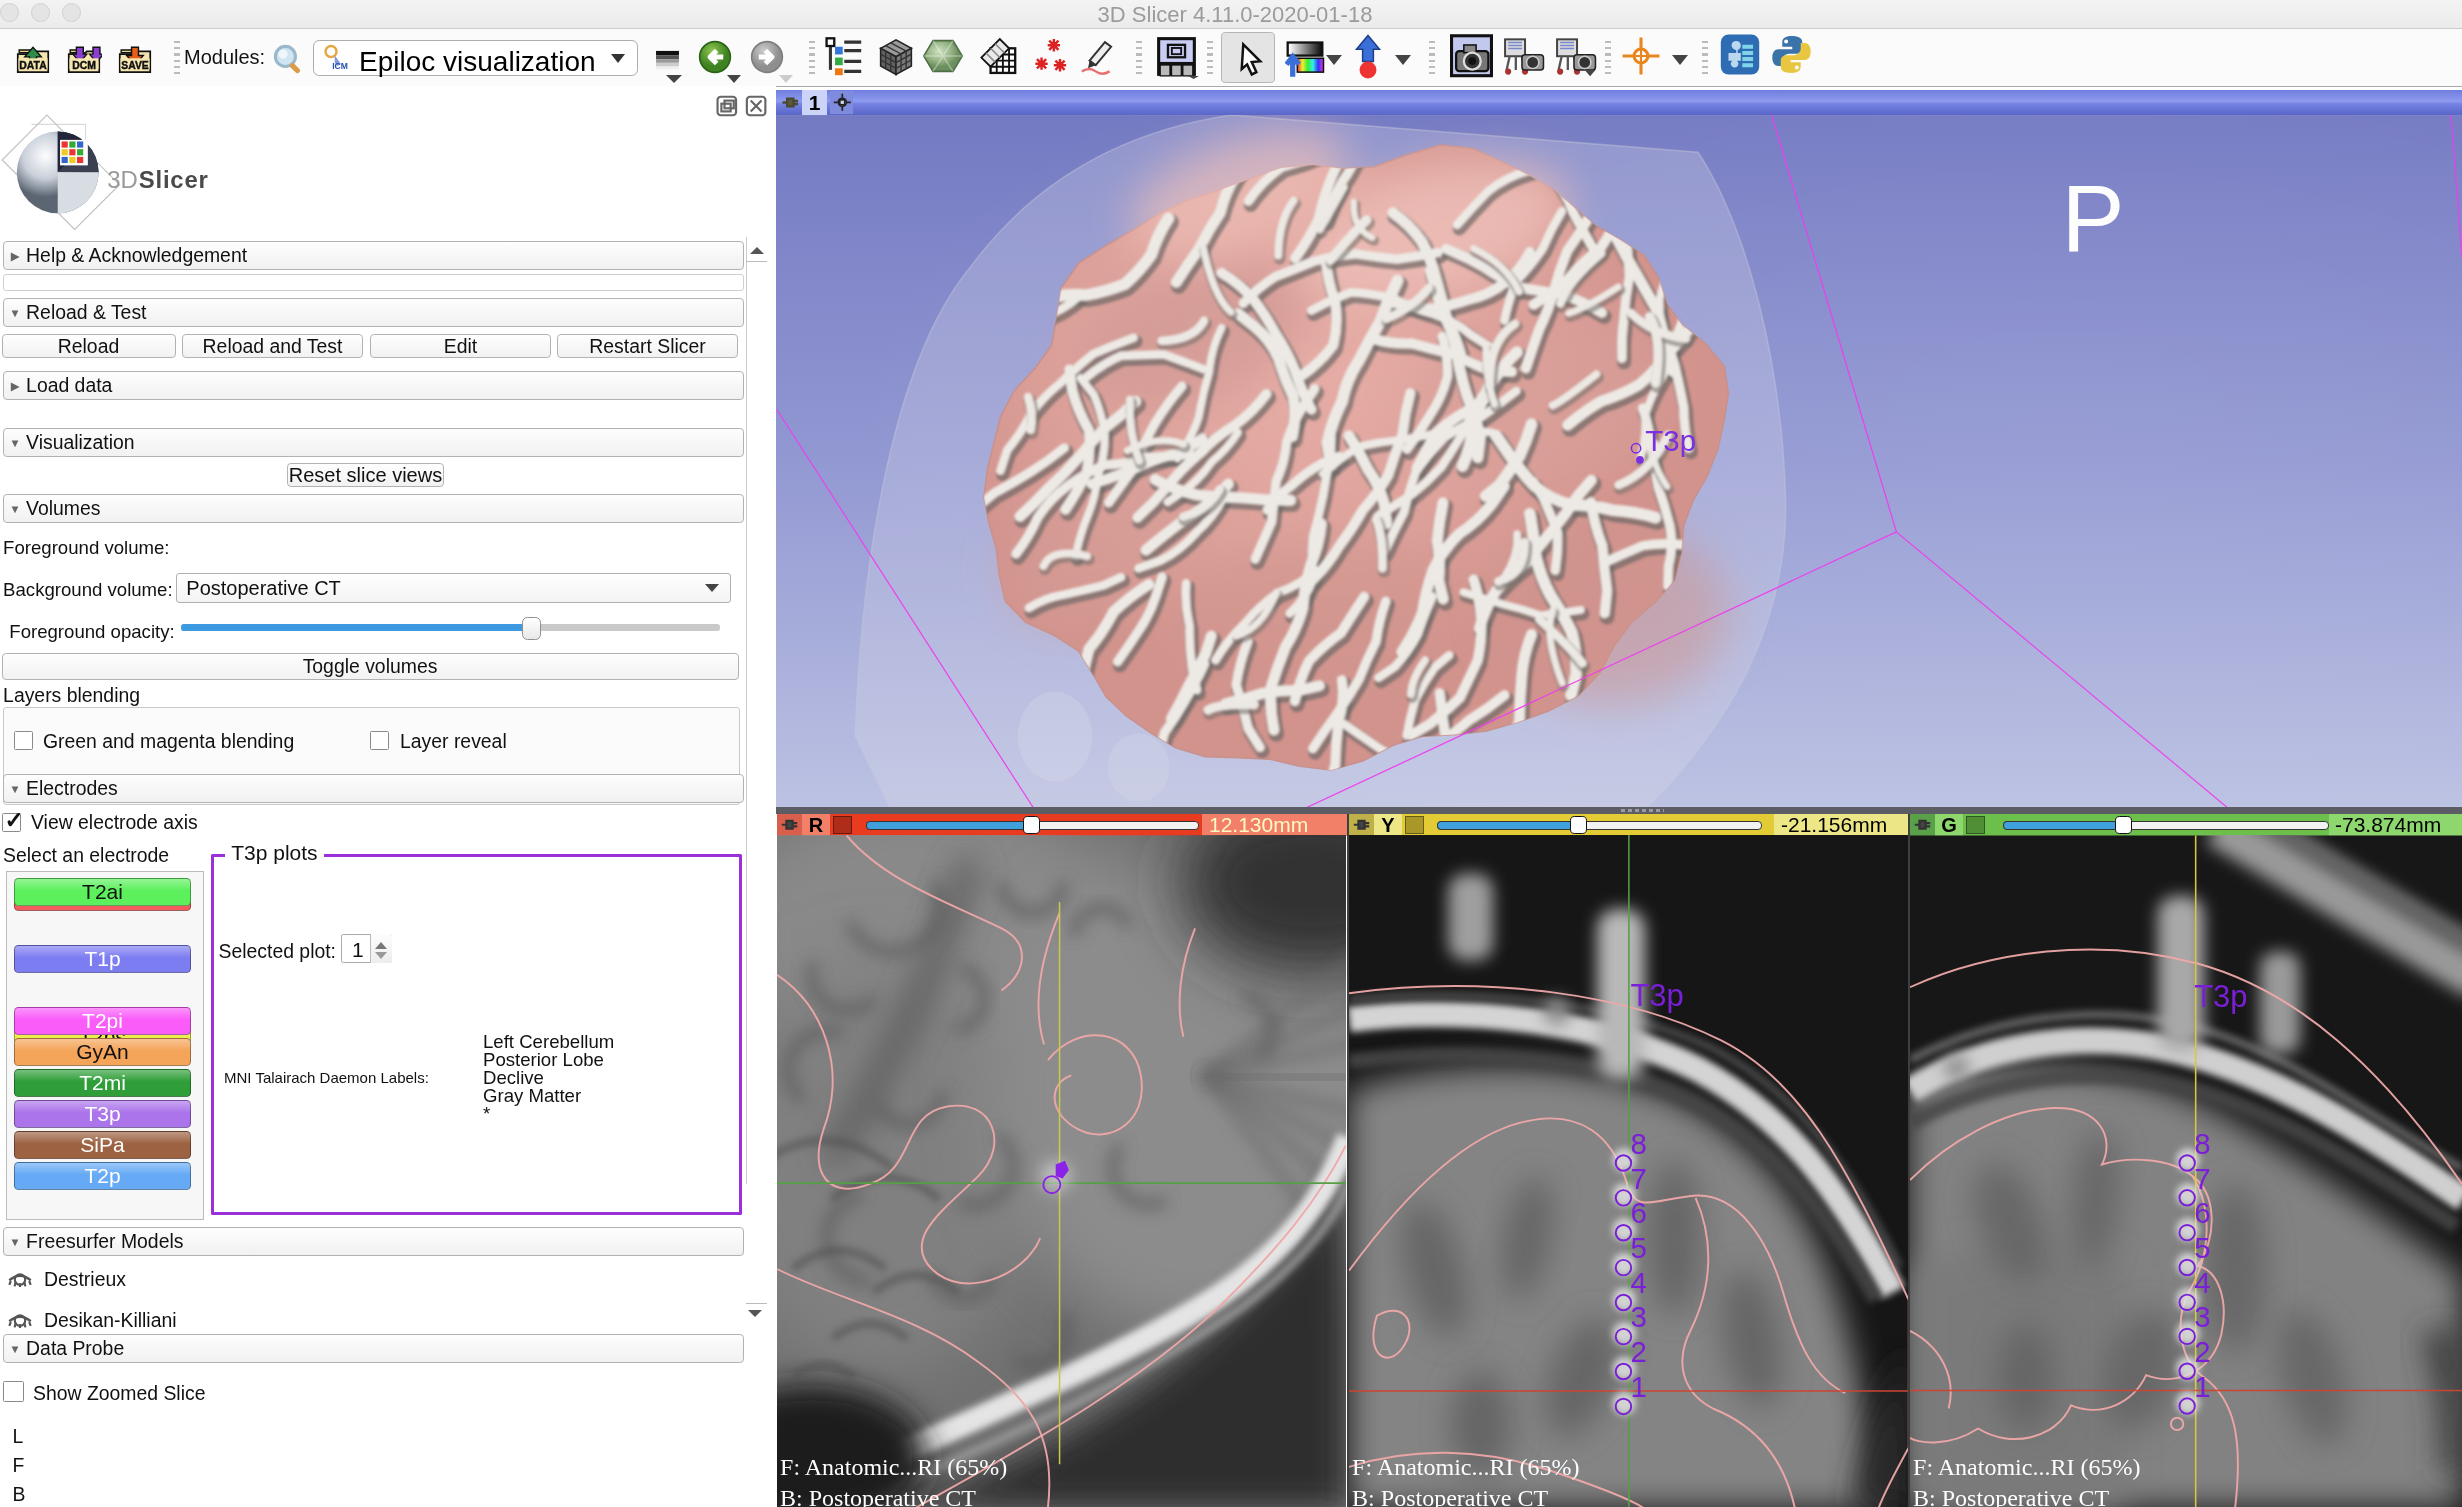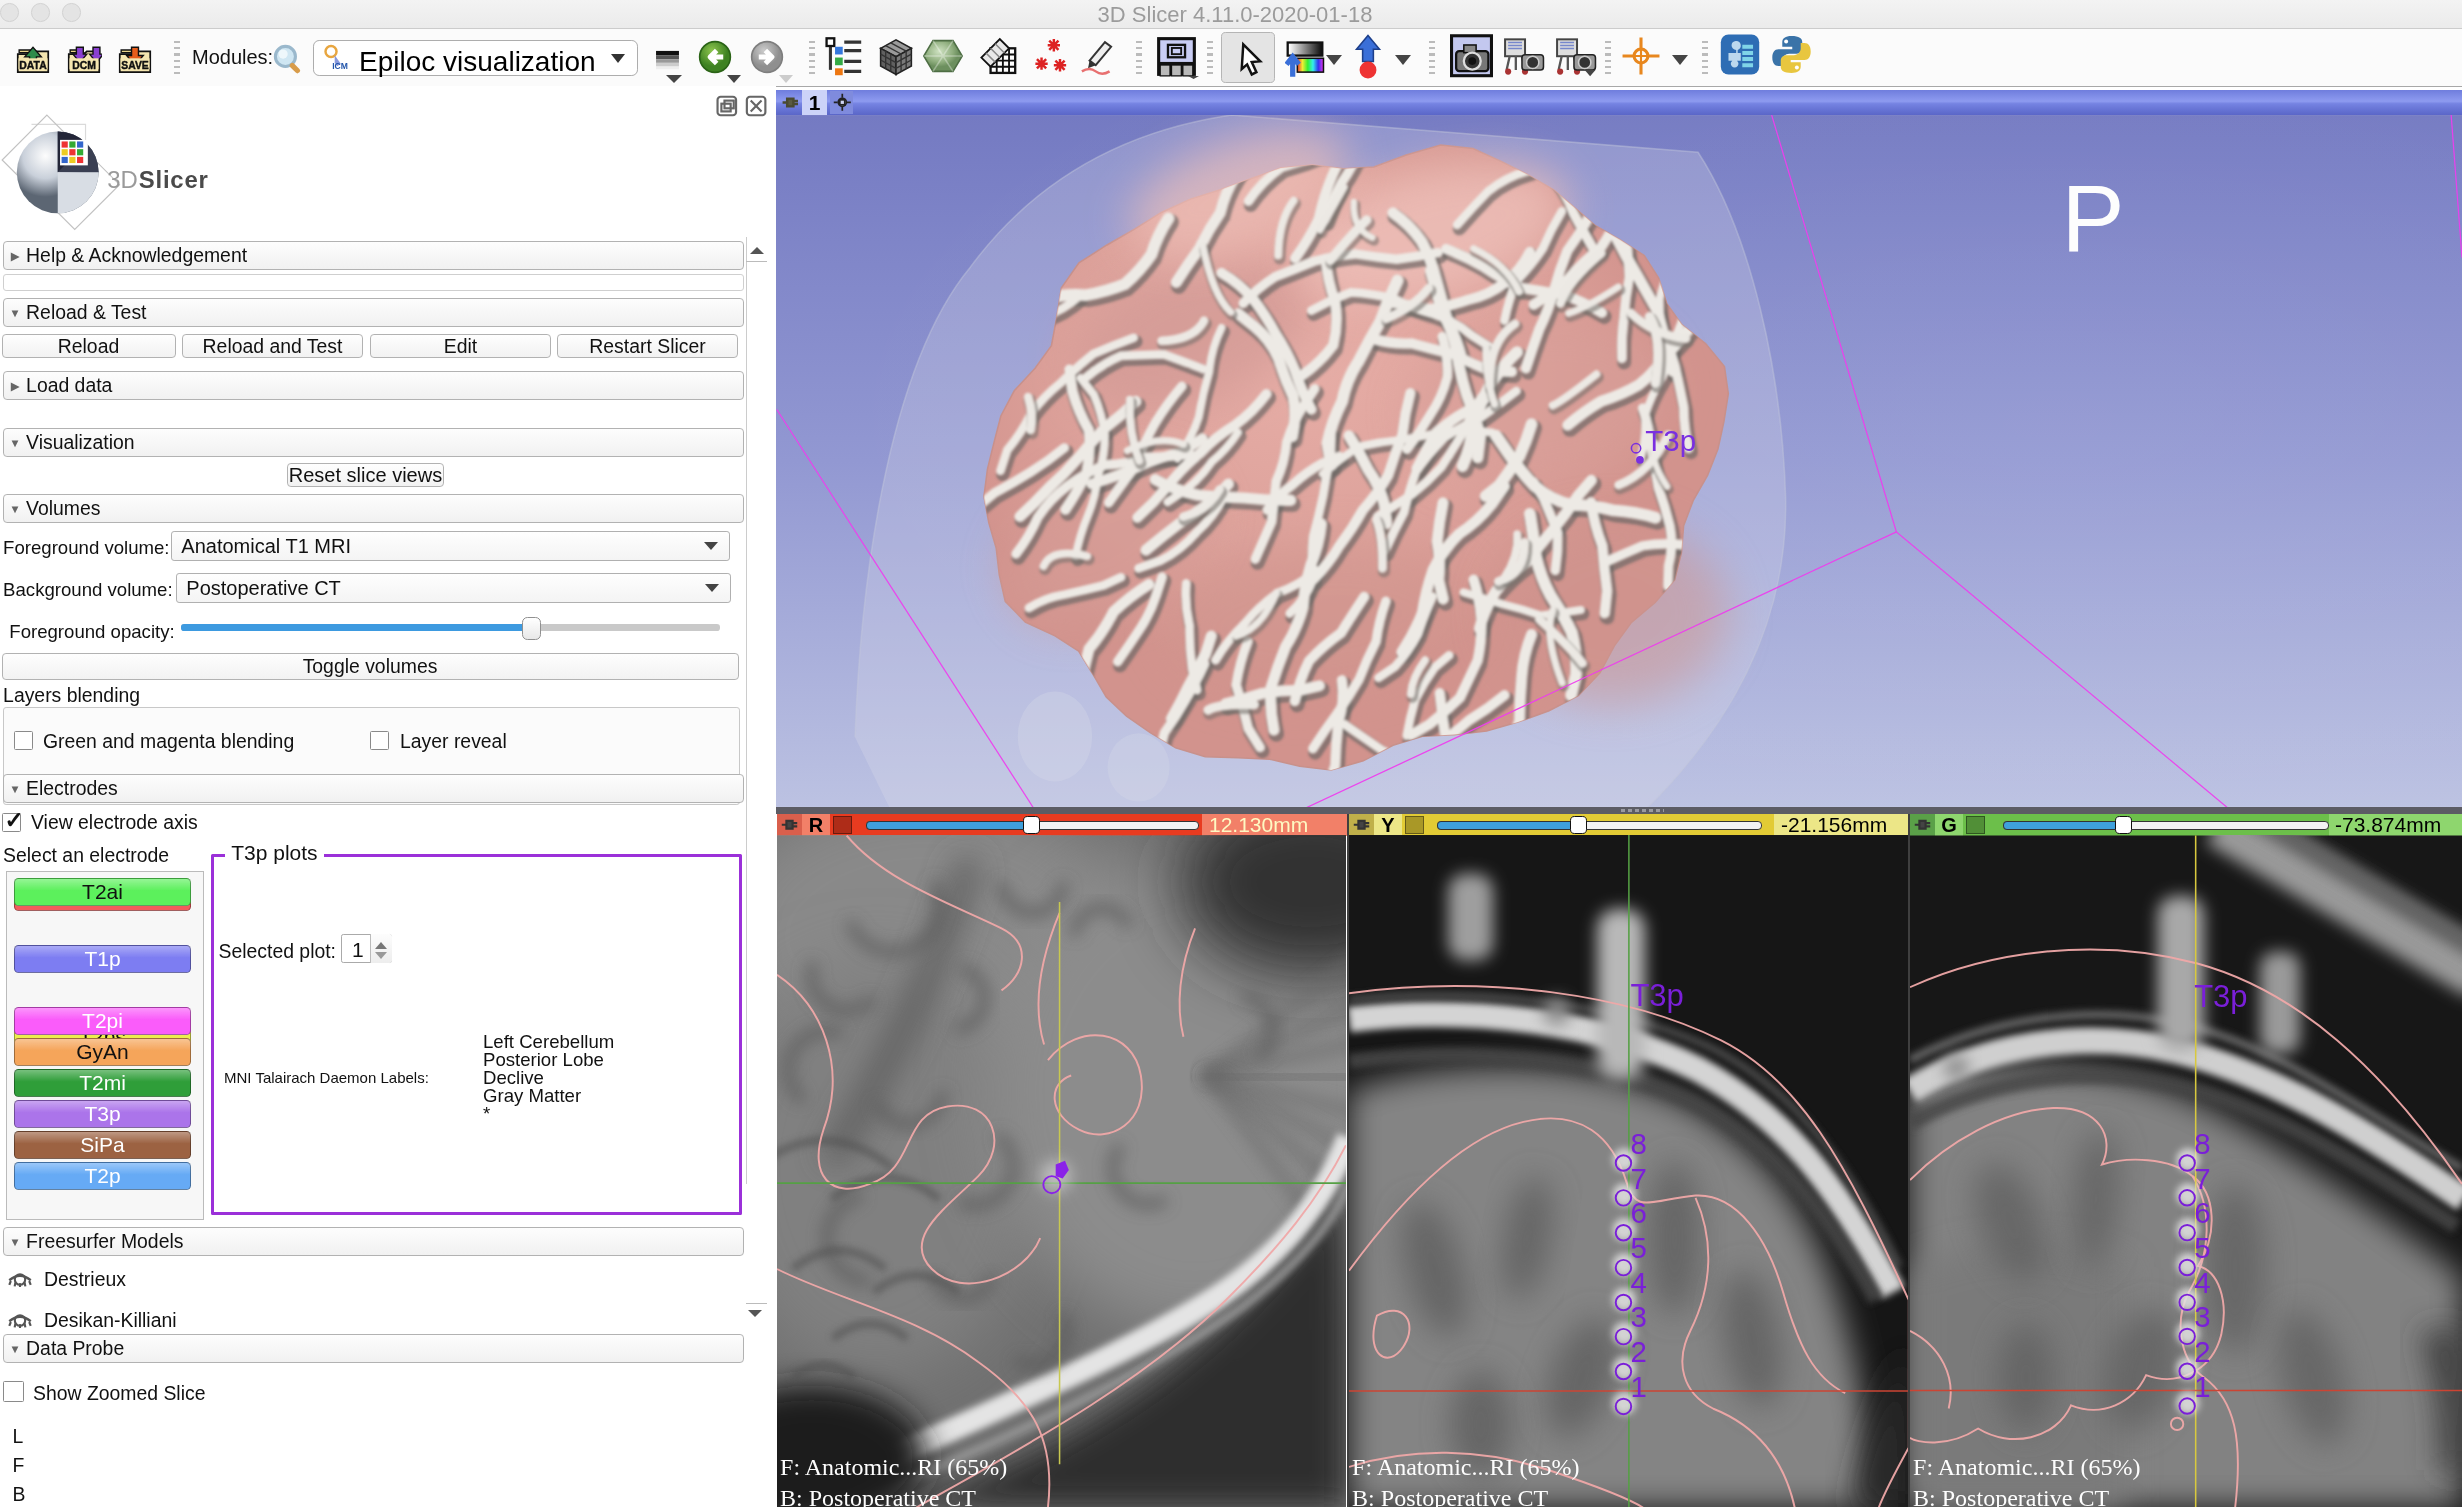--- a/index.html
+++ b/index.html
@@ -39,21 +39,21 @@
       <text x="26" y="39" text-anchor="middle" font-size="15" font-weight="bold" fill="#111" stroke="#111" stroke-width="0.6">DCM</text>
     </svg>
       <svg class="abs" style="left:117px;top:11.6px" width="36" height="36" viewBox="0 0 52 50">
       <path d="M4 18 L4 44 L48 44 L48 14 L30 14 L26 18 Z" fill="#f5e6b0" stroke="#111" stroke-width="2.5"></path>
       <path d="M6 16 L6 12 L22 12 L26 16 Z" fill="#e8d48a" stroke="#111" stroke-width="2"></path>
       <path d="M14 20 L26 34 L38 20 L31 20 L31 8 L21 8 L21 20 Z" fill="#e85d1a" stroke="#111" stroke-width="2"></path>
       <rect x="5" y="24" width="42" height="16" fill="#f5e6b0"></rect>
       <text x="26" y="39" text-anchor="middle" font-size="15" font-weight="bold" fill="#111" stroke="#111" stroke-width="0.6">SAVE</text>
     </svg>
       <div class="abs" style="left:174px;top:11.6px;width:6.2px;height:34px;background:repeating-linear-gradient(#bbb 0 2.3px,transparent 2.3px 6.2px)"></div>
-      <div class="lbl" style="left:192px;top:17px;font-size:20px">Modules:</div>
+      <div class="lbl" style="left:184px;top:17px;font-size:20px">Modules:</div>
       <svg class="abs" style="left:270px;top:11.6px" width="37" height="37" viewBox="0 0 24 24">
         <circle cx="10" cy="10" r="6.5" fill="#cfe6f2" stroke="#9ab8cc" stroke-width="2"></circle>
         <circle cx="8.5" cy="8.5" r="3" fill="#eef7fb"></circle>
         <rect x="14.5" y="13.5" width="8" height="3.4" rx="1.5" transform="rotate(45 14.5 13.5)" fill="#d89c4a"></rect>
       </svg>
       <div class="abs" style="left:313px;top:11px;width:325px;height:36px;border:1.5px solid #adadad;border-radius:6.2px;background:#fff">
  <svg class="abs" style="left:6.2px;top:2.3px" width="29.4" height="29.4" viewBox="0 0 24 24">
           <circle cx="9" cy="7" r="4.5" fill="none" stroke="#e8a640" stroke-width="2"></circle>
           <path d="M12 10 L17 17 L14 19 L12 16 Z" fill="#8899dd"></path>
           <text x="10" y="21" font-size="7" font-weight="bold" fill="#2255aa">ICM</text>
@@ -298,21 +298,20 @@
       <div class="secbar" style="top:342px">
         <span class="arr">▼</span>
         <span>Visualization</span>
       </div>
       <div class="btn" style="left:287px;top:377px;width:157px;height:24px;font-size:20px;white-space:nowrap">Reset slice views</div>
       <div class="secbar" style="top:408px">
         <span class="arr">▼</span>
         <span>Volumes</span>
       </div>
       <div class="lbl" style="left:3.1px;top:451px;font-size:18.6px">Foreground volume:</div>
-      <div class="combo" style="left:171px;top:445px;width:559px;height:30px">Anatomical T1 MRI<div class="dn"></div></div>
       <div class="lbl" style="left:3.1px;top:493px;font-size:18.6px">Background volume:</div>
       <div class="combo" style="left:176px;top:487px;width:555px;height:30px">Postoperative CT<div class="dn"></div></div>
       <div class="lbl" style="left:9.3px;top:535px;font-size:18.6px">Foreground opacity:</div>
       <div class="abs" style="left:181px;top:538px;width:539px;height:7px;border-radius:3.1px;background:#c9c9c9"></div>
 <div class="abs" style="left:181px;top:538px;width:349px;height:7px;border-radius:3.1px;background:#3d9ae0"></div>
 <div class="abs" style="left:522px;top:531px;width:19.4px;height:23px;border-radius:5.4px;background:linear-gradient(#fff,#e8e8e8);border:0.8px solid #909090"></div>
       <div class="btn" style="left:1.5px;top:567px;width:737px;height:27px">Toggle volumes</div>
       <div class="lbl" style="left:3.1px;top:598px">Layers blending</div>
       <div class="abs" style="left:3.1px;top:621px;width:737px;height:98px;border:0.8px solid #c8c8c8;border-radius:3.1px;background:#fbfbfb"></div>
       <div class="cb" style="left:14px;top:645px"></div>

